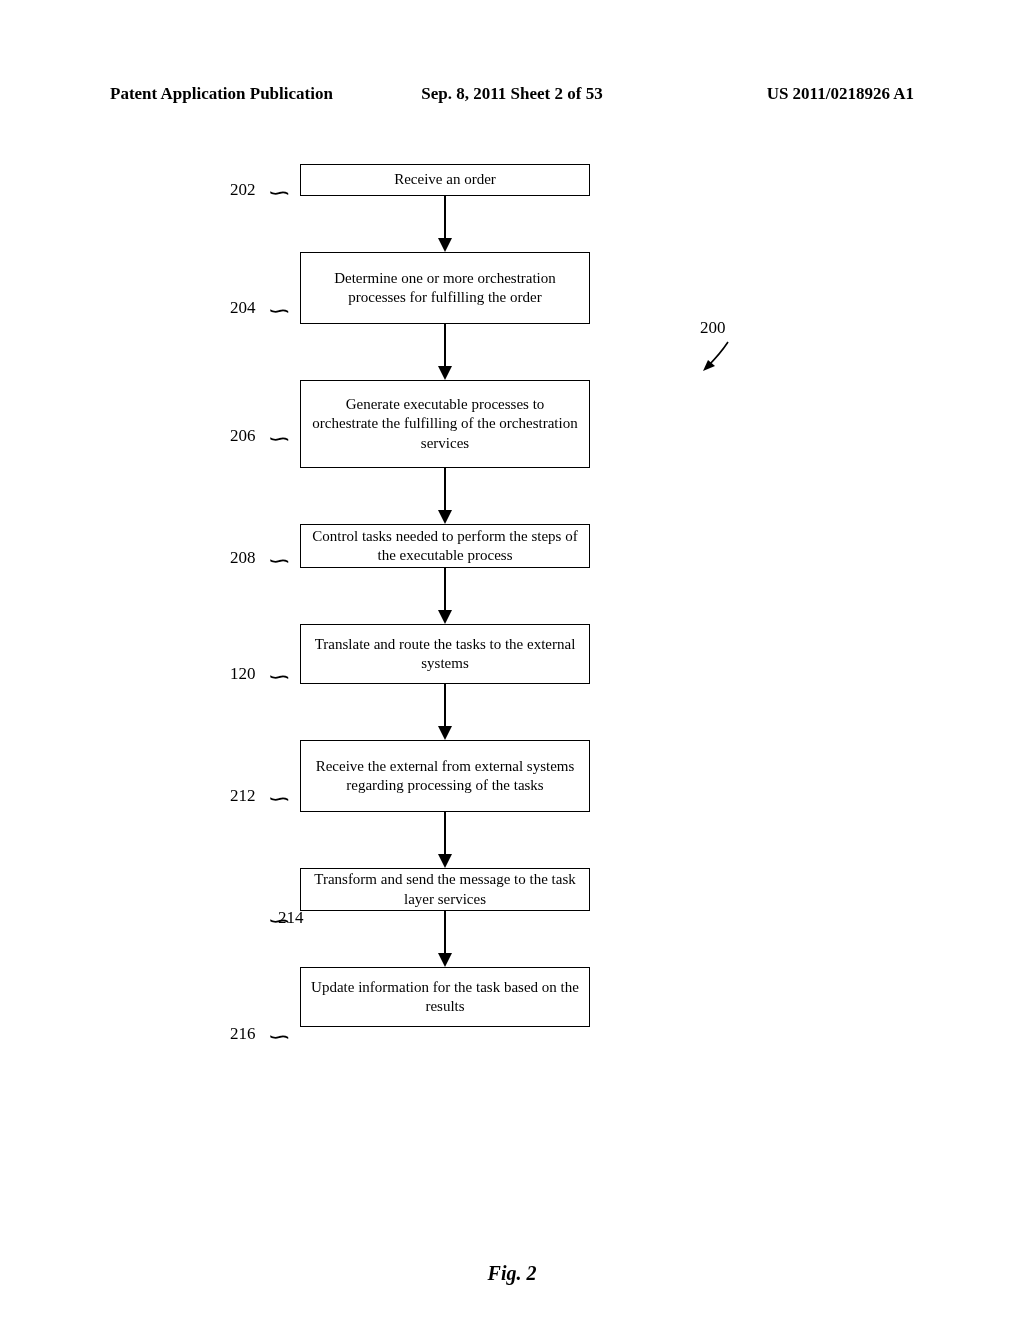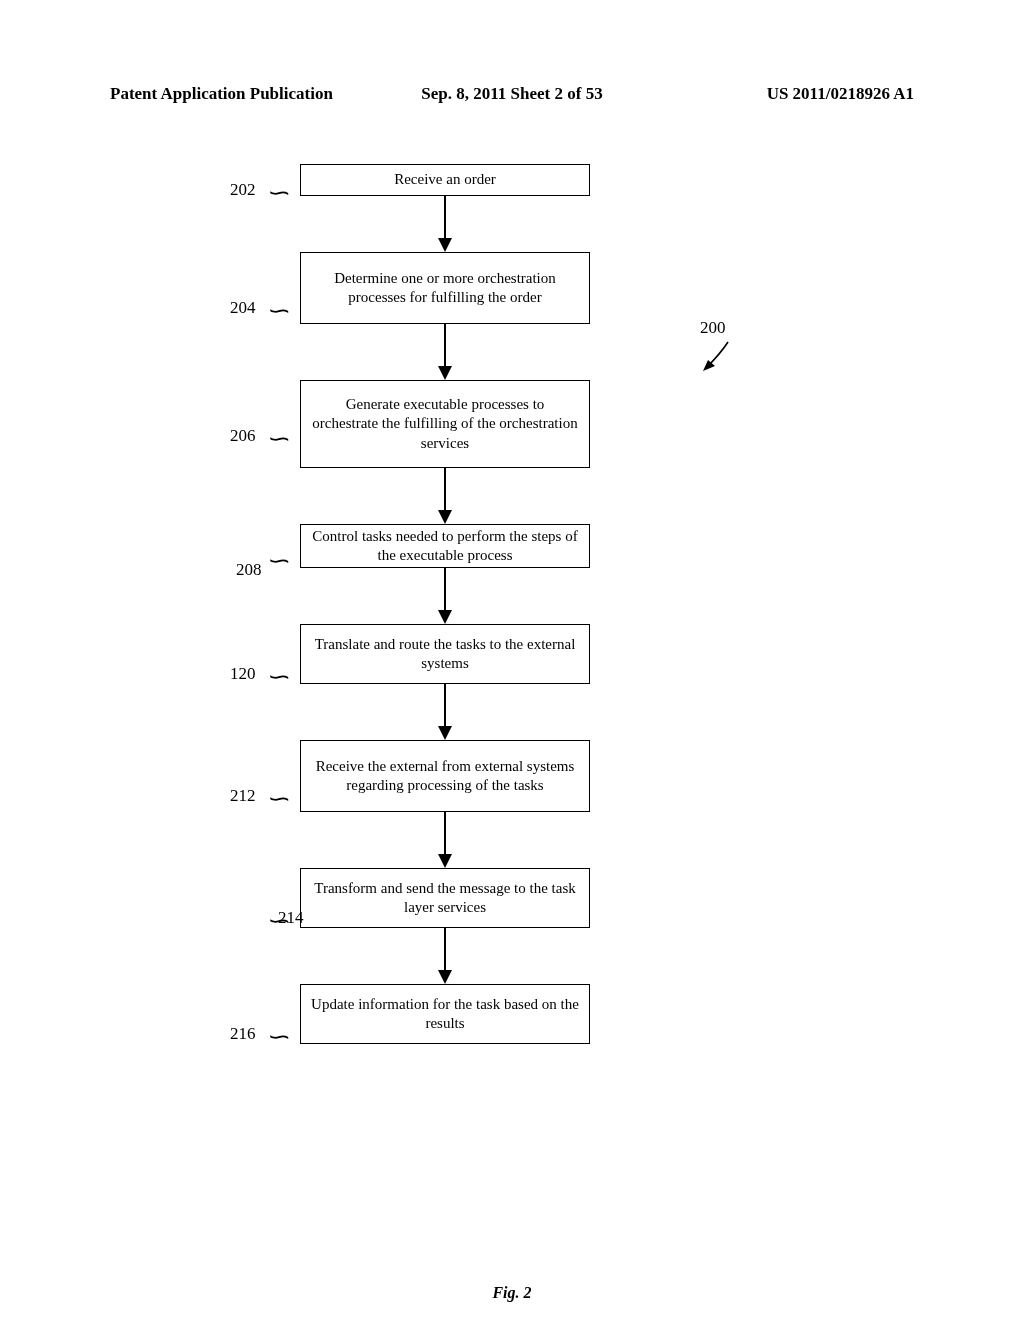--- a/index.html
+++ b/index.html
@@ -76,24 +76,24 @@
     position: absolute;
     font-size: 17px;
   }
   .tilde {
     position: absolute;
     font-size: 22px;
     transform: scaleX(1.3);
   }
   .fig-label {
     position: absolute;
-    bottom: 18px;
+    bottom: 35px;
     left: 50%;
     transform: translateX(-50%);
-    font-size: 16px;
+    font-size: 20px;
     font-weight: bold;
     font-style: italic;
   }
   .ref200 {
     position: absolute;
     top: 168px;
     left: 700px;
     font-size: 17px;
   }
   .ref200-arrow {
@@ -164,21 +164,21 @@
       </div>
 
     <div class="box" style="height:72px">
       <span>Receive the external from external systems regarding processing of the tasks</span>
     </div>
     <div class="arrow">
         <div class="shaft"></div>
         <div class="head"></div>
       </div>
 
-    <div class="box" style="height:60px">
+    <div class="box" style="height:43px">
       <span>Transform and send the message to the task layer services</span>
     </div>
     <div class="arrow">
         <div class="shaft"></div>
         <div class="head"></div>
       </div>
 
     <div class="box" style="height:60px">
       <span>Update information for the task based on the results</span>
     </div>
@@ -187,21 +187,21 @@
 
   <span class="label" style="top:30px; left:230px;">202</span>
   <span class="tilde" style="top:30px; left:270px;">∽</span>
 
   <span class="label" style="top:148px; left:230px;">204</span>
   <span class="tilde" style="top:148px; left:270px;">∽</span>
 
   <span class="label" style="top:276px; left:230px;">206</span>
   <span class="tilde" style="top:276px; left:270px;">∽</span>
 
-  <span class="label" style="top:398px; left:236px;margin-top:12px;">208</span>
+  <span class="label" style="top:398px; left:230px;">208</span>
   <span class="tilde" style="top:398px; left:270px;">∽</span>
 
   <span class="label" style="top:514px; left:230px;">120</span>
   <span class="tilde" style="top:514px; left:270px;">∽</span>
 
   <span class="label" style="top:636px; left:230px;">212</span>
   <span class="tilde" style="top:636px; left:270px;">∽</span>
 
   <span class="label" style="top:758px; left:230px;margin-left:48px;">214</span>
   <span class="tilde" style="top:758px; left:270px;">∽</span>

